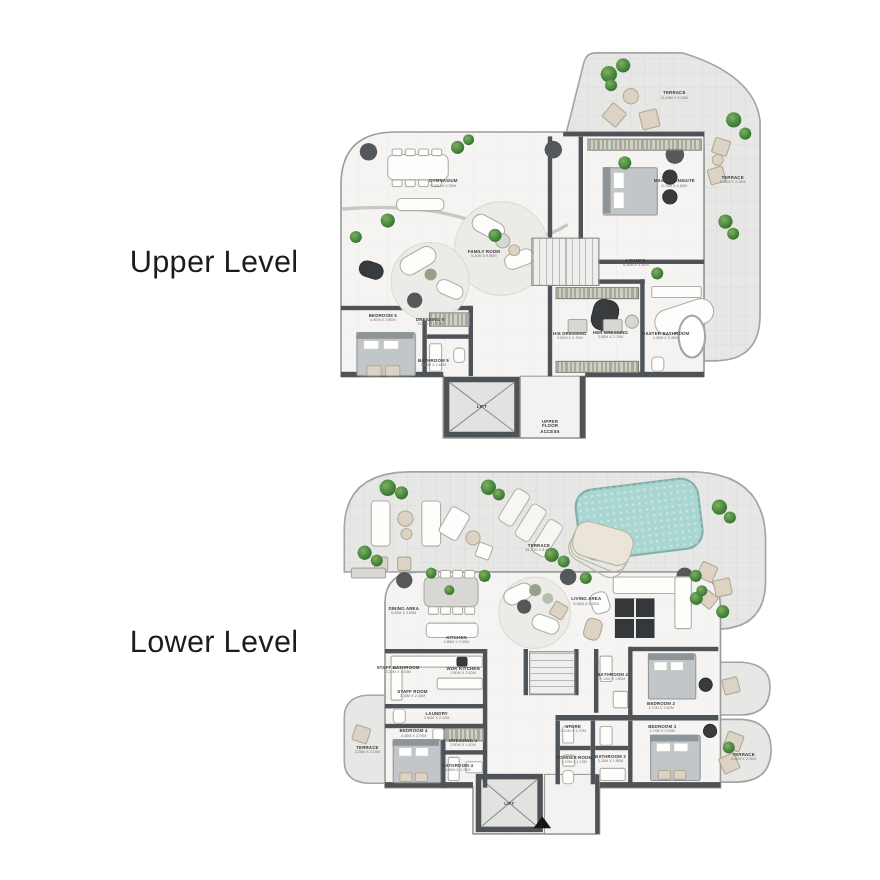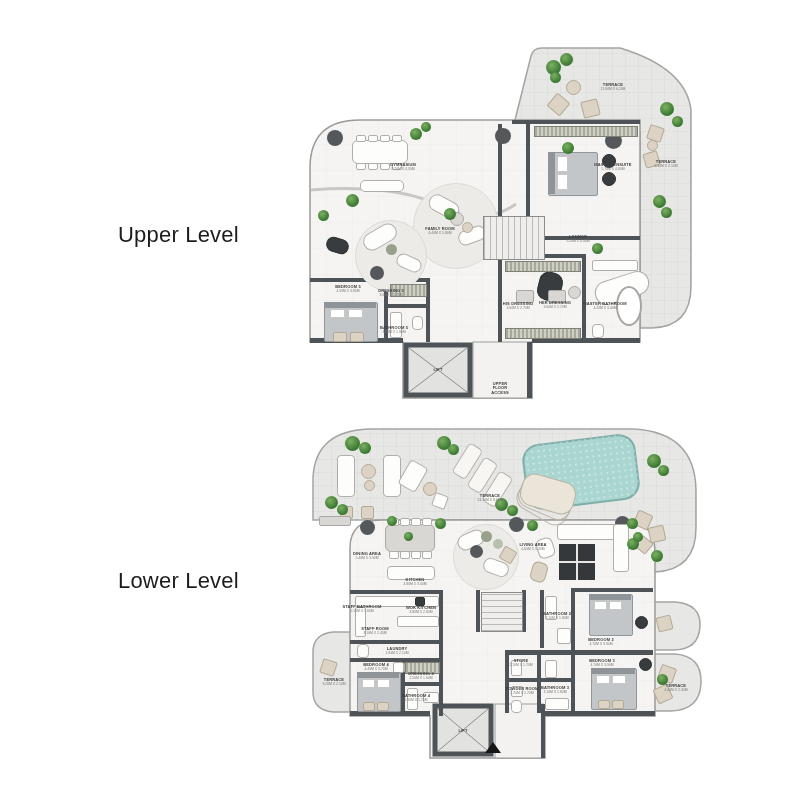--- a/index.html
+++ b/index.html
@@ -1,19 +1,19 @@
 <!DOCTYPE html>
 <html><head>
 <meta charset="utf-8">
 <style>
   html,body{margin:0;padding:0}
   body{width:800px;height:800px;background:#ffffff;position:relative;overflow:hidden;
        font-family:"Liberation Sans",sans-serif}
   .plan{position:absolute}
-  .lvl{position:absolute;font-size:22px;color:#1c1c1c;letter-spacing:.2px}
+  .lvl{position:absolute;font-size:28px;color:#1c1c1c;letter-spacing:.2px}
   .f{position:absolute}
   .wall{position:absolute;background:#4e5357;z-index:2}
   .furn{position:absolute;background:#fdfdfc;border:1px solid #b0aeaa;border-radius:2px;z-index:3}
   .dark{background:#383c3e;border-color:#2c2f30}
   .beige{background:#dcd3c4;border-color:#b3a994}
   .grayf{background:#d9d7d3;border-color:#a9a7a3}
   .col{position:absolute;background:#54585b;border-radius:50%;z-index:3}
   .plant{position:absolute;border-radius:50%;z-index:4;
          background:radial-gradient(circle at 38% 35%,#7cb063,#3f7d35 62%,#2a5c26)}
   .rug{position:absolute;border-radius:50%;background:#edebe8;border:1px solid #dcdad6;z-index:2}

